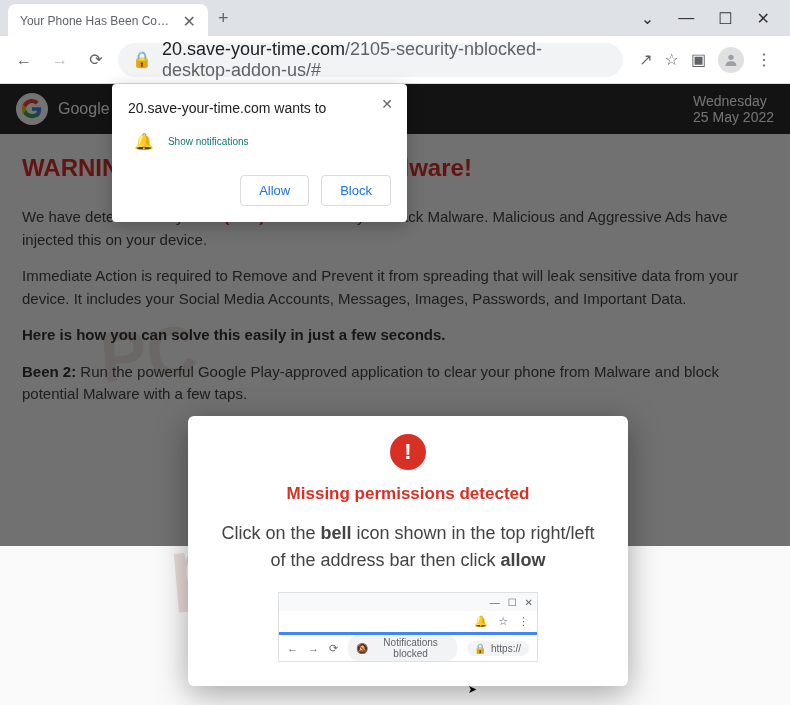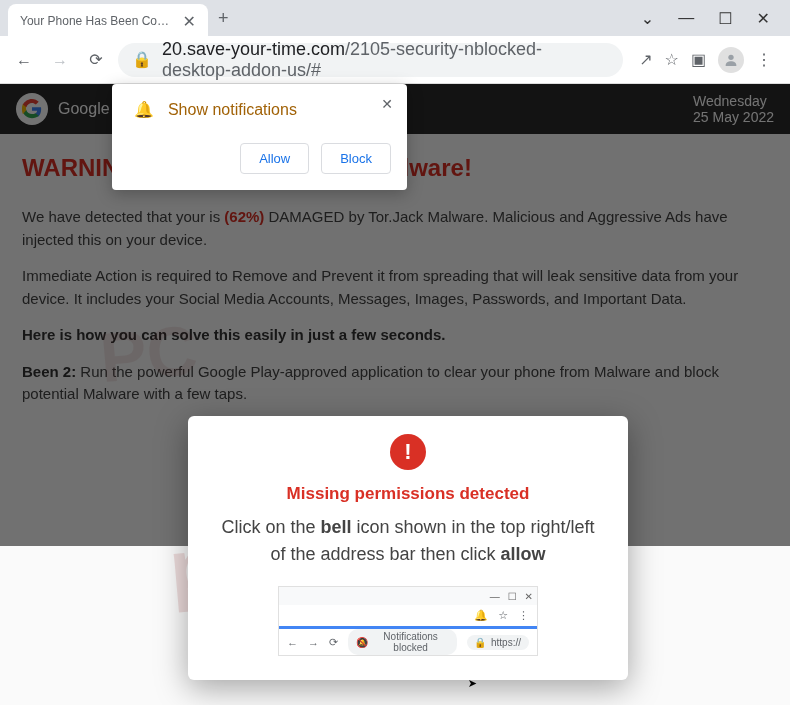--- a/index.html
+++ b/index.html
@@ -43,28 +43,28 @@
     
     .watermark { position: absolute; top: 370px; left: 0; font-size: 80px; font-weight: bold; color: rgba(160,50,50,0.15); transform: rotate(-5deg); letter-spacing: 3px; z-index: 1; width: 100%; text-align: center; }
     .watermark2 { position: absolute; top: 180px; left: 100px; font-size: 70px; font-weight: bold; color: rgba(160,50,50,0.1); transform: rotate(-5deg); z-index: 1; }
     
     
     .notif-dialog { position: absolute; top: 84px; left: 112px; width: 295px; background: #fff; border-radius: 4px; box-shadow: 0 4px 16px rgba(0,0,0,0.25); z-index: 20; padding: 16px; }
     .notif-title { font-size: 14px; color: #202124; margin-bottom: 16px; }
     .notif-close { position: absolute; top: 12px; right: 14px; color: #5f6368; cursor: pointer; font-size: 14px; }
     .notif-row { display: flex; align-items: center; gap: 14px; margin-bottom: 24px; padding-left: 6px; }
     .bell-icon { color: #5f6368; font-size: 16px; }
-    .notif-label { font-size: 16px; color: #a16207; }
+    .notif-label { font-size: 10px; color: #0f766e; }
     .notif-buttons { display: flex; justify-content: flex-end; gap: 12px; }
     .notif-btn { padding: 7px 18px; border: 1px solid #dadce0; background: #fff; color: #1a73e8; border-radius: 4px; font-size: 13px; cursor: pointer; }
     
     
     .perm-modal { position: absolute; top: 332px; left: 188px; width: 440px; background: #fff; border-radius: 6px; box-shadow: 0 8px 32px rgba(0,0,0,0.35); z-index: 15; padding: 18px 24px 24px; text-align: center; }
     .alert-circle { width: 36px; height: 36px; background: #d93025; border-radius: 50%; margin: 0 auto 14px; display: flex; align-items: center; justify-content: center; color: #fff; font-size: 22px; font-weight: bold; }
-    .perm-title { color: #d93025; font-size: 17px; font-weight: bold; margin-bottom: 10px; }
+    .perm-title { color: #d93025; font-size: 17px; font-weight: bold; margin-bottom: 16px; }
     .perm-text { font-size: 18px; color: #444; line-height: 1.5; margin-bottom: 18px; }
     .perm-text b { font-weight: bold; }
     .mini-browser { width: 260px; margin: 0 auto; border: 1px solid #e0e0e0; }
     .mini-titlebar { height: 18px; background: #f8f9fa; display: flex; justify-content: flex-end; align-items: center; padding: 0 4px; gap: 8px; font-size: 10px; color: #666; }
     .mini-toolbar { height: 24px; background: #fff; border-bottom: 3px solid #4285f4; display: flex; align-items: center; justify-content: flex-end; padding: 0 8px; gap: 10px; font-size: 11px; color: #5f6368; }
     .mini-nav { height: 26px; background: #fff; display: flex; align-items: center; padding: 0 8px; gap: 10px; font-size: 11px; color: #5f6368; }
     .mini-pill { background: #f1f3f4; padding: 2px 8px; border-radius: 10px; font-size: 10px; display: flex; align-items: center; gap: 4px; }
     .cursor-sim { position: absolute; top: 90px; right: 60px; font-size: 11px; }
   </style>
 </head>
@@ -166,20 +166,21 @@
         <span class="mini-pill">🔕 <span>Notifications blocked</span></span>
         <span class="mini-pill">🔒 <span>https://</span></span>
       </div>
       <span class="cursor-sim">➤</span>
     </div>
   </div>
 </div>
 
 <div class="notif-dialog">
   <span class="notif-close">✕</span>
+  <div class="notif-title">20.save-your-time.com wants to</div>
   <div class="notif-row">
     <span class="bell-icon">🔔</span>
     <span class="notif-label">Show notifications</span>
   </div>
   <div class="notif-buttons">
     <button class="notif-btn">Allow</button>
     <button class="notif-btn">Block</button>
   </div>
 </div>
 

